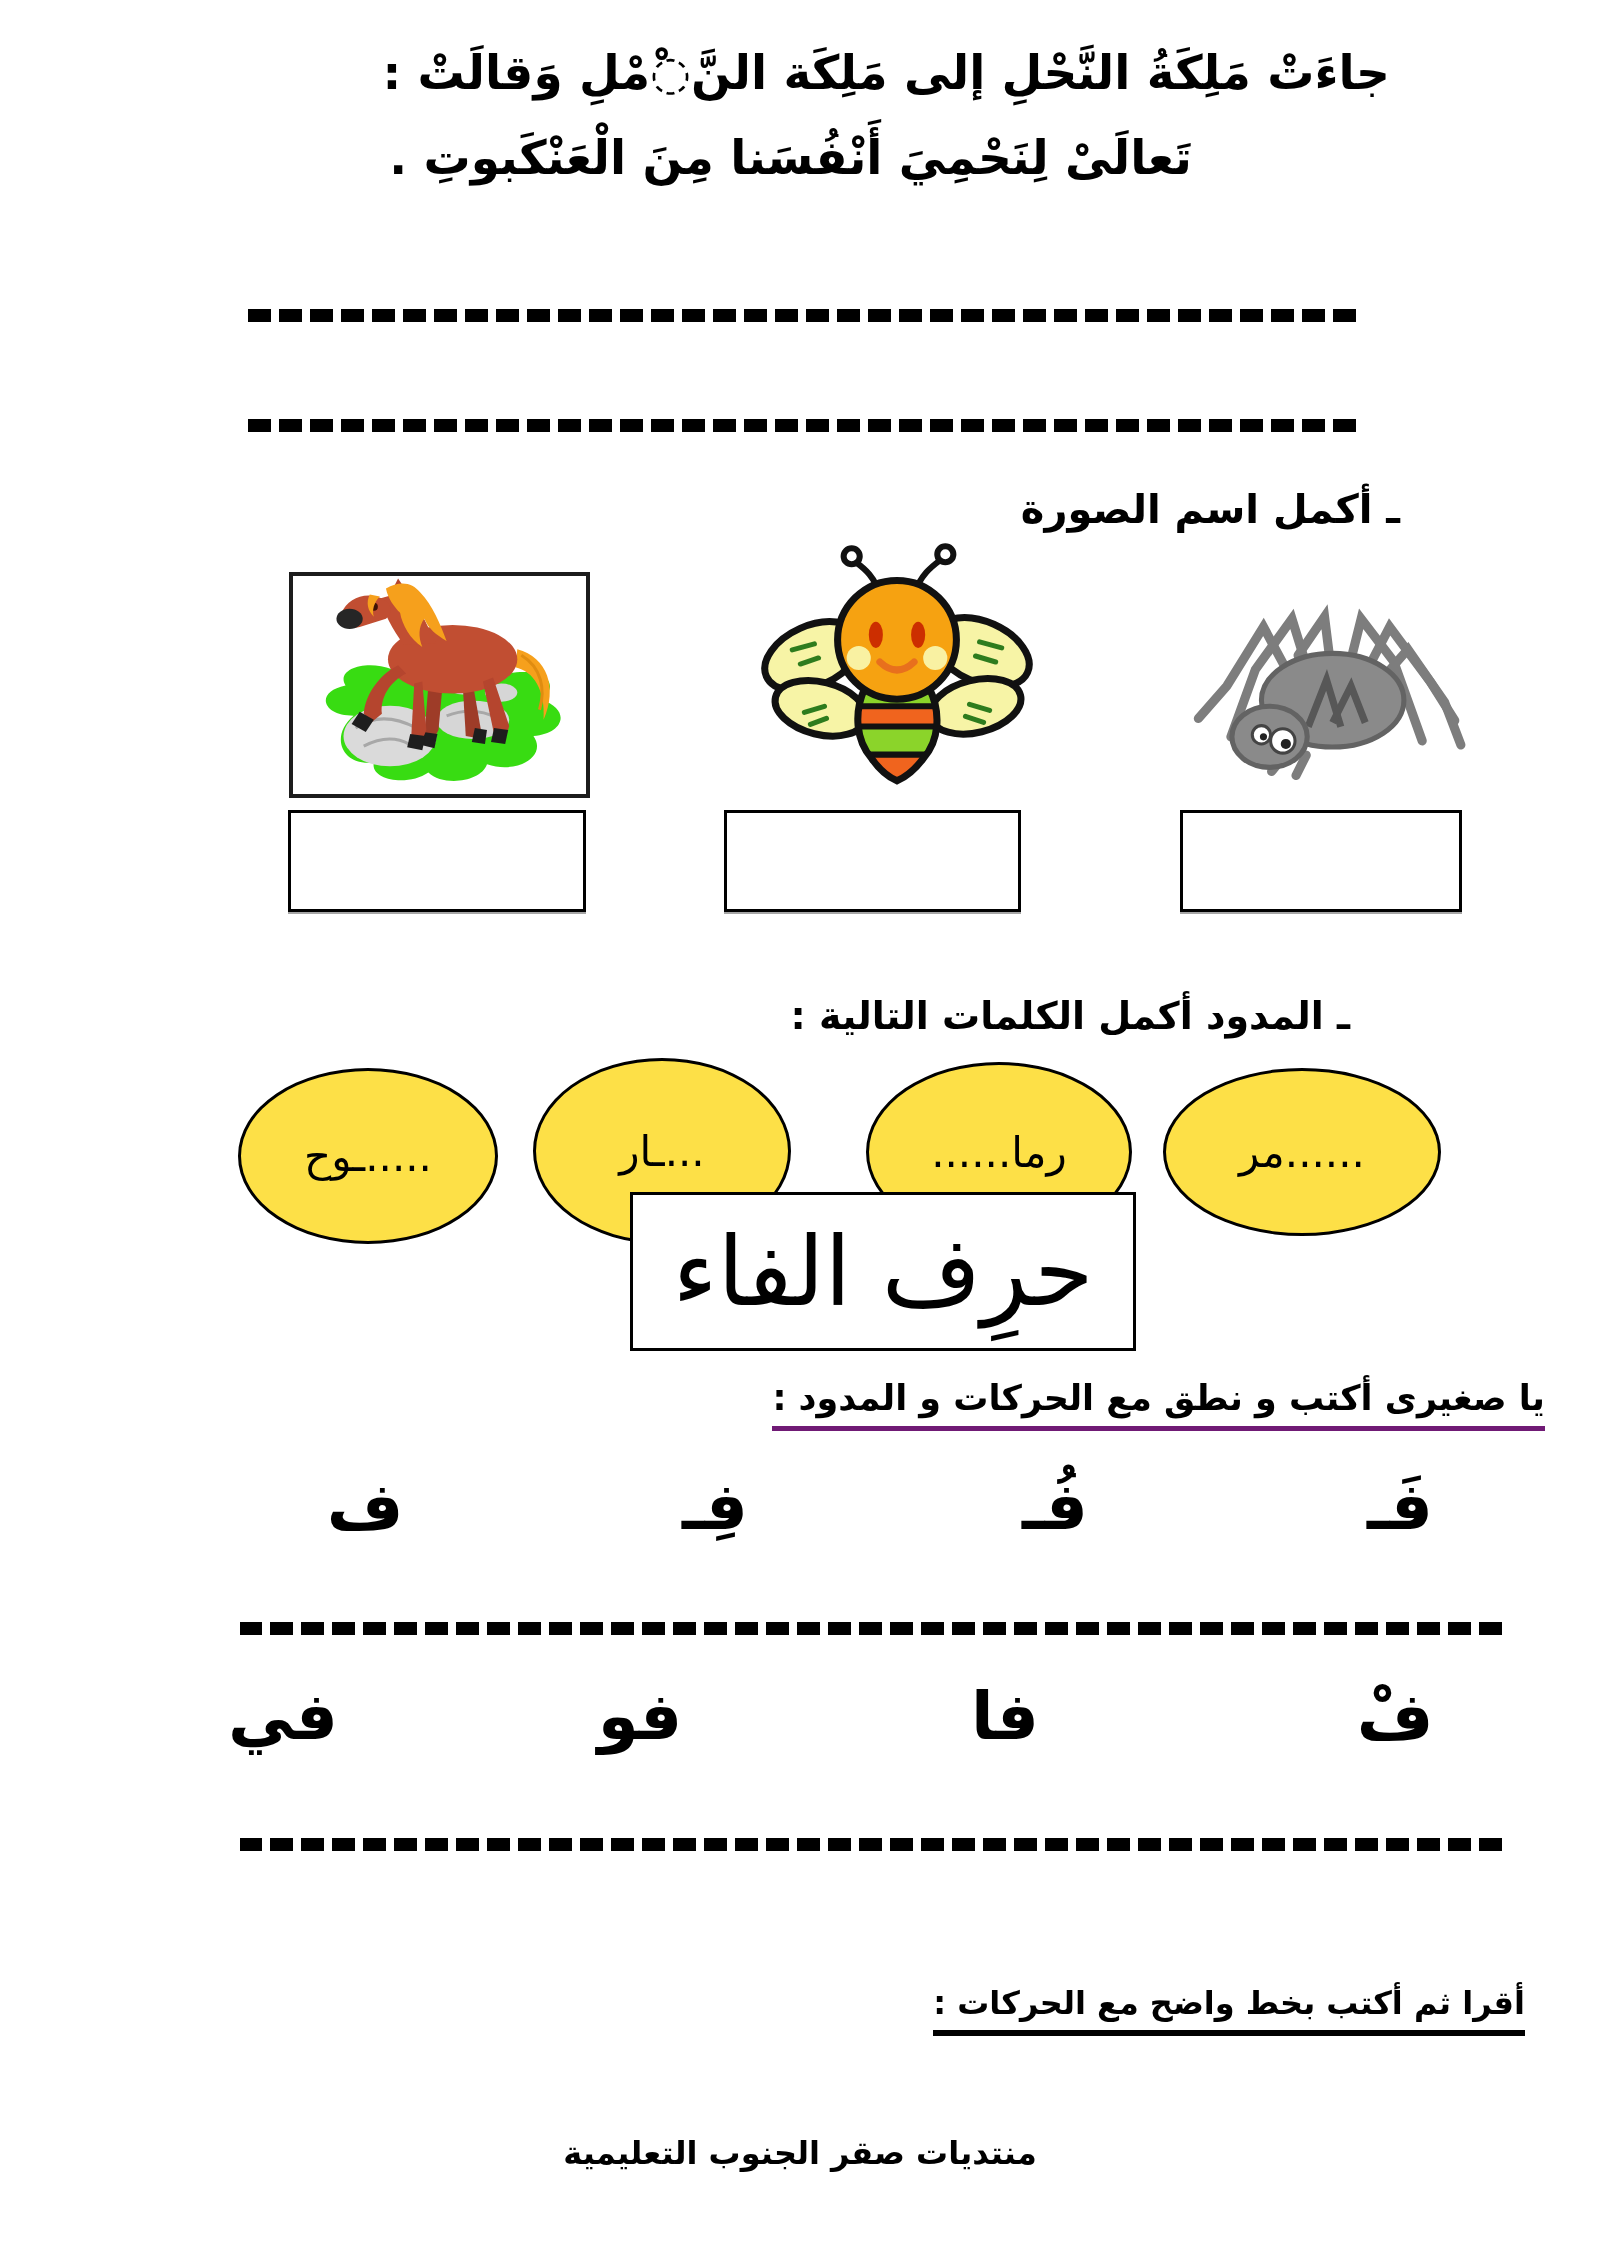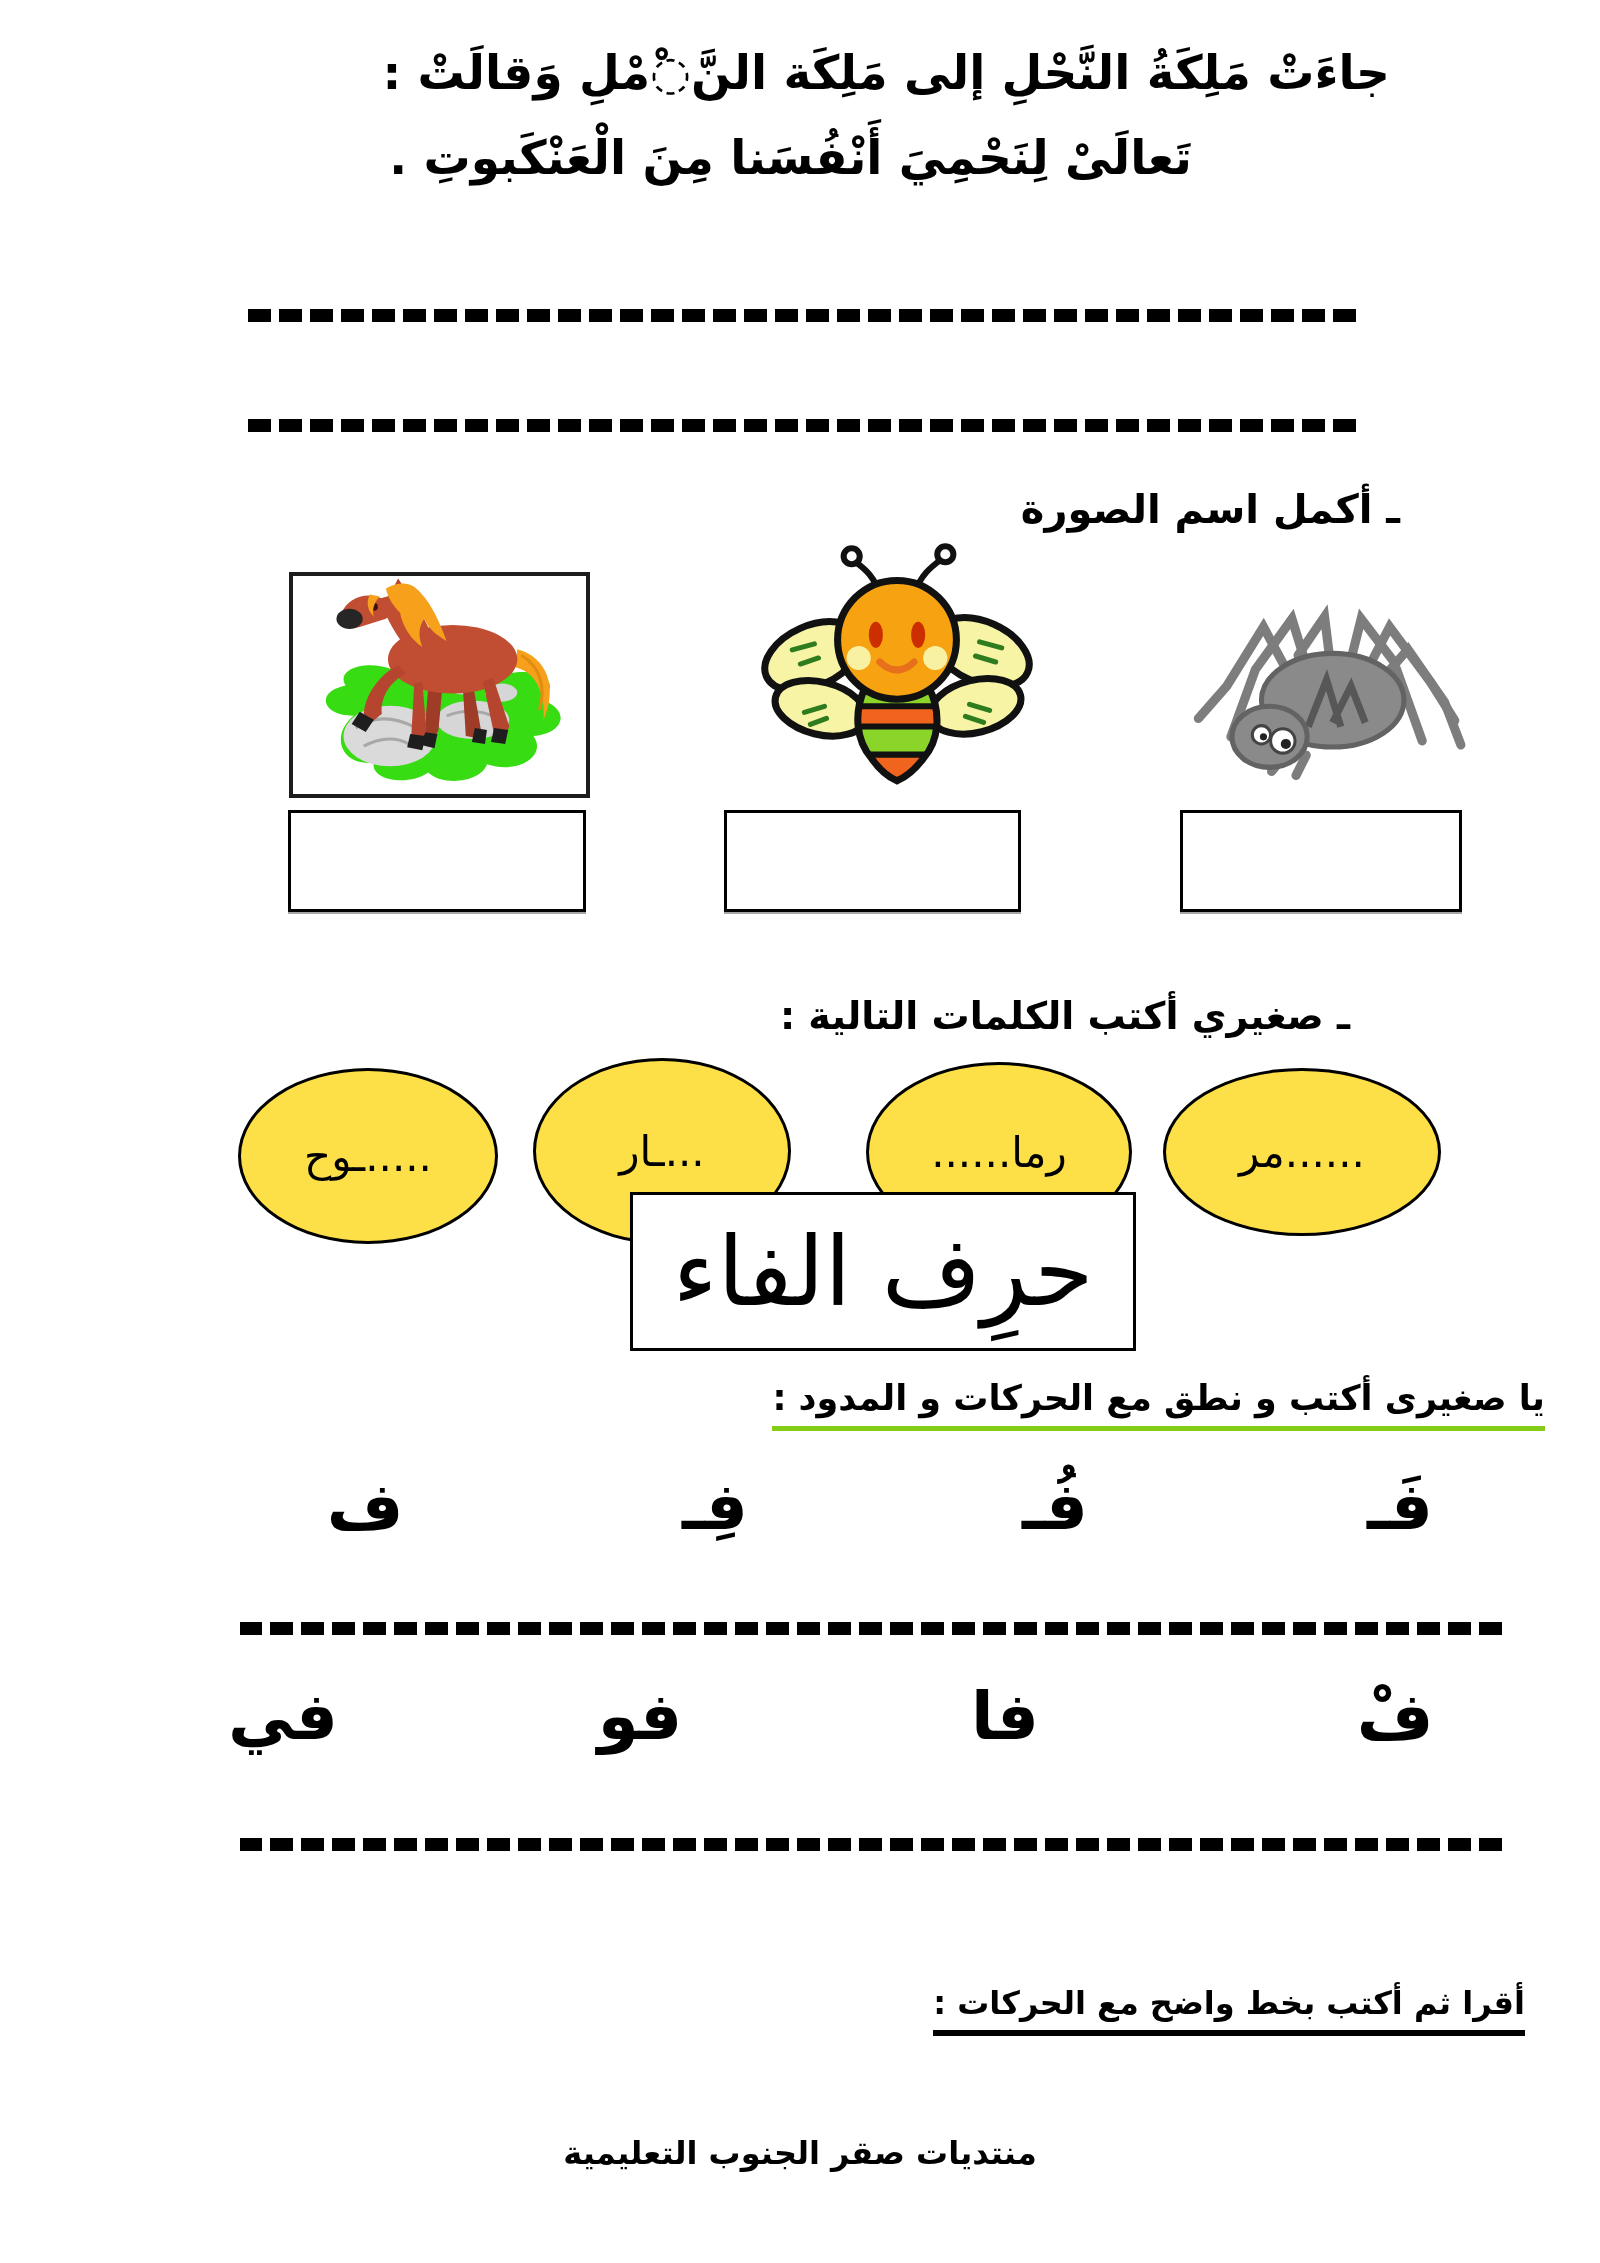--- a/index.html
+++ b/index.html
@@ -8,21 +8,21 @@
   .abs{position:absolute;}
   .ar{direction:rtl;color:#000;}
   .story{font-size:47px;font-weight:bold;white-space:nowrap;}
   .dashline{height:13px;background:repeating-linear-gradient(to left,#000 0 23px,#fff 23px 31px);}
   .heading{font-weight:bold;white-space:nowrap;}
   .frame{border:4px solid #1c1c1c;background:#fff;}
   .answer-box{border:3px solid #000;background:#fff;box-shadow:0 2px 0 rgba(0,0,0,.35);}
   .oval{border:3px solid #000;border-radius:50%;background:#fde047;display:flex;align-items:center;justify-content:center;font-size:42px;color:#000;}
   .title-box{border:3px solid #000;background:#fff;display:flex;align-items:center;justify-content:center;font-size:96px;color:#000;}
   .letter{font-size:66px;font-weight:bold;text-align:center;width:160px;color:#000;}
-  .underline4{border-bottom:5px solid #84cc16;padding-bottom:8px;text-align:right;}
+  .underline4{border-bottom:5px solid #701a75;padding-bottom:8px;text-align:right;}
   .underline6{border-bottom:6px solid #000;padding-bottom:8px;}
   .footer{font-size:32px;font-weight:bold;text-align:center;color:#000;}
   svg{display:block;}
 </style>
 </head>
 <body>
 
 <div class="page">
 
   <div class="abs ar story" style="top:45px;right:210px;">جاءَتْ مَلِكَةُ النَّحْلِ إلى مَلِكَة النَّ◌ْمْلِ وَقالَتْ :</div>
@@ -129,21 +129,21 @@
     <circle cx="82" cy="136" r="9" fill="#fff" stroke="#444" stroke-width="3"></circle>
     <circle cx="84" cy="138" r="3.5" fill="#222"></circle>
     <circle cx="103" cy="142" r="12" fill="#fff" stroke="#444" stroke-width="3"></circle>
     <circle cx="106" cy="145" r="5" fill="#222"></circle>
   </svg>
 
   <div class="abs answer-box" style="left:288px;top:810px;width:292px;height:96px;"></div>
   <div class="abs answer-box" style="left:724px;top:810px;width:291px;height:96px;"></div>
   <div class="abs answer-box" style="left:1180px;top:810px;width:276px;height:96px;"></div>
 
-  <div class="abs ar heading" style="top:994px;right:250px;font-size:38px;">ـ صغيري أكتب الكلمات التالية :</div>
+  <div class="abs ar heading" style="top:994px;right:250px;font-size:38px;">ـ المدود أكمل الكلمات التالية :</div>
 
   <div class="abs ar oval" style="left:1163px;top:1068px;width:272px;height:162px;">
     <span>......مر</span>
   </div>
   <div class="abs ar oval" style="left:866px;top:1062px;width:260px;height:174px;">
     <span>رما......</span>
   </div>
   <div class="abs ar oval" style="left:533px;top:1058px;width:252px;height:180px;">
     <span>...ـار</span>
   </div>

